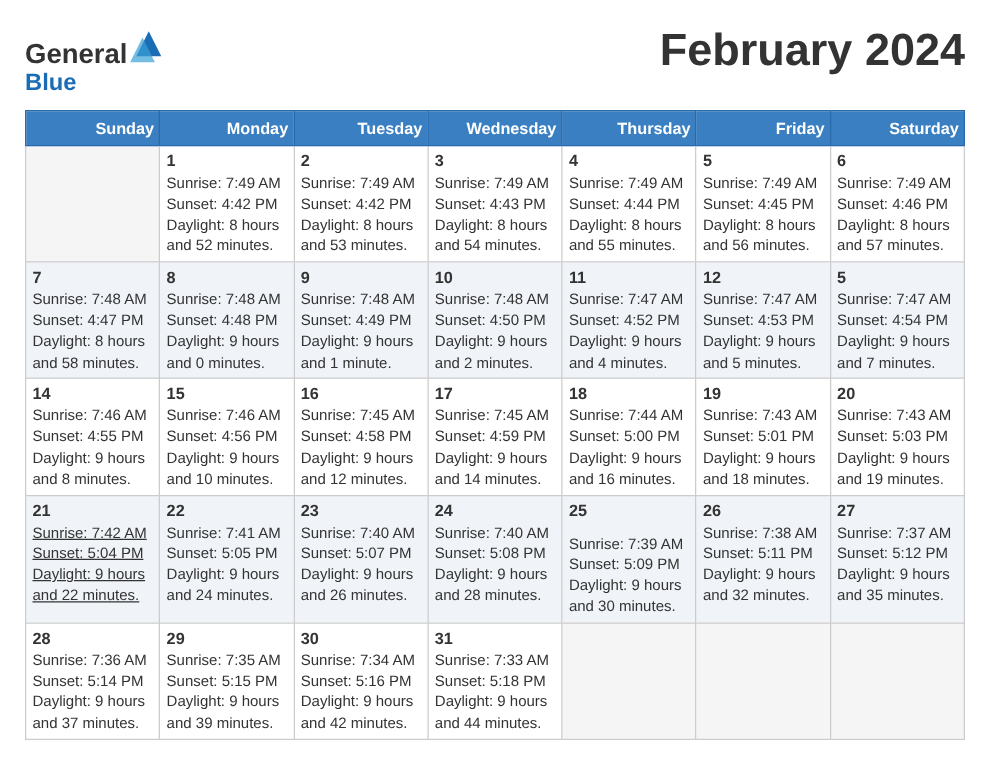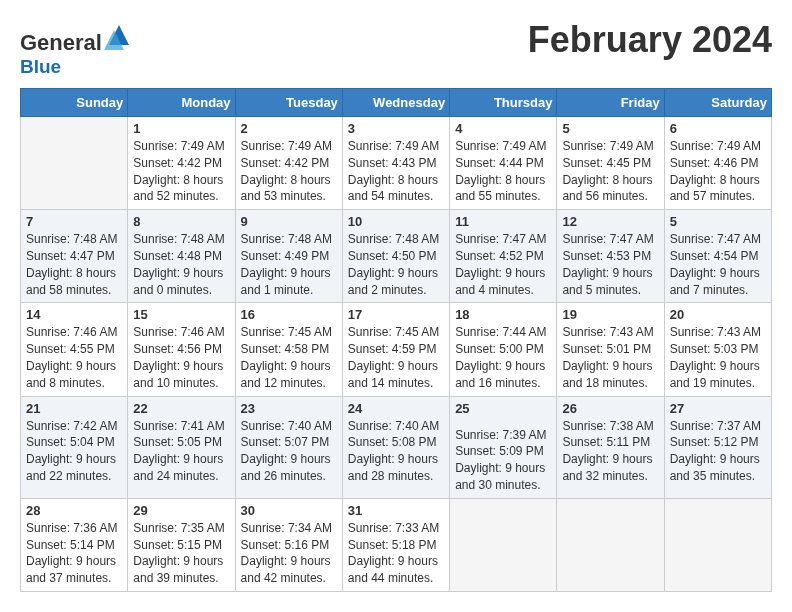--- a/index.html
+++ b/index.html
@@ -274,21 +274,21 @@
           <span class="day-number">20</span>
           <div class="day-info" style="white-space: pre-line;">Sunrise: 7:43 AM
 Sunset: 5:03 PM
 Daylight: 9 hours
 and 19 minutes.</div>
         </td>
       </tr>
       <tr>
         <td>
           <span class="day-number">21</span>
-          <div class="day-info" style="white-space: pre-line;">Sunrise: 7:42 AM
+          <div class="day-info" style="white-space: pre-line; text-decoration: underline;">Sunrise: 7:42 AM
 Sunset: 5:04 PM
 Daylight: 9 hours
 and 22 minutes.</div>
         </td>
         <td>
           <span class="day-number">22</span>
           <div class="day-info" style="white-space: pre-line;">Sunrise: 7:41 AM
 Sunset: 5:05 PM
 Daylight: 9 hours
 and 24 minutes.</div>

